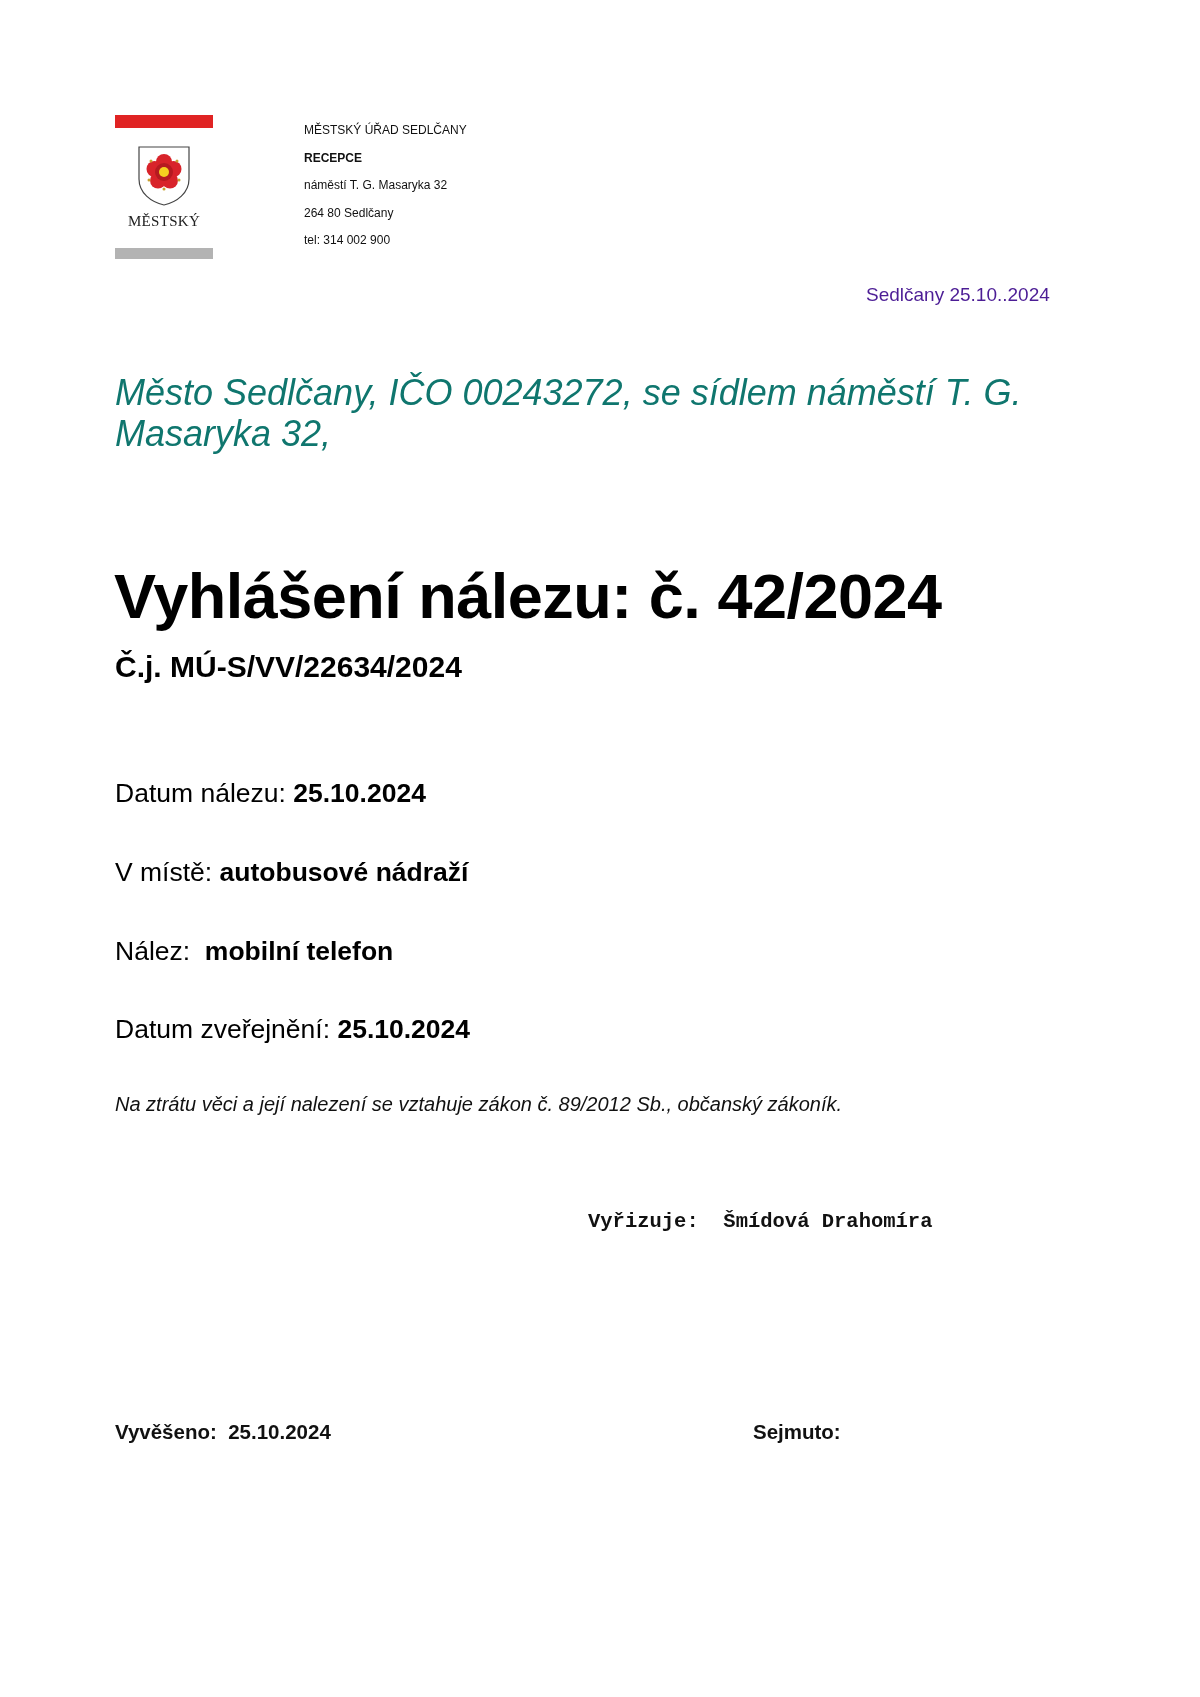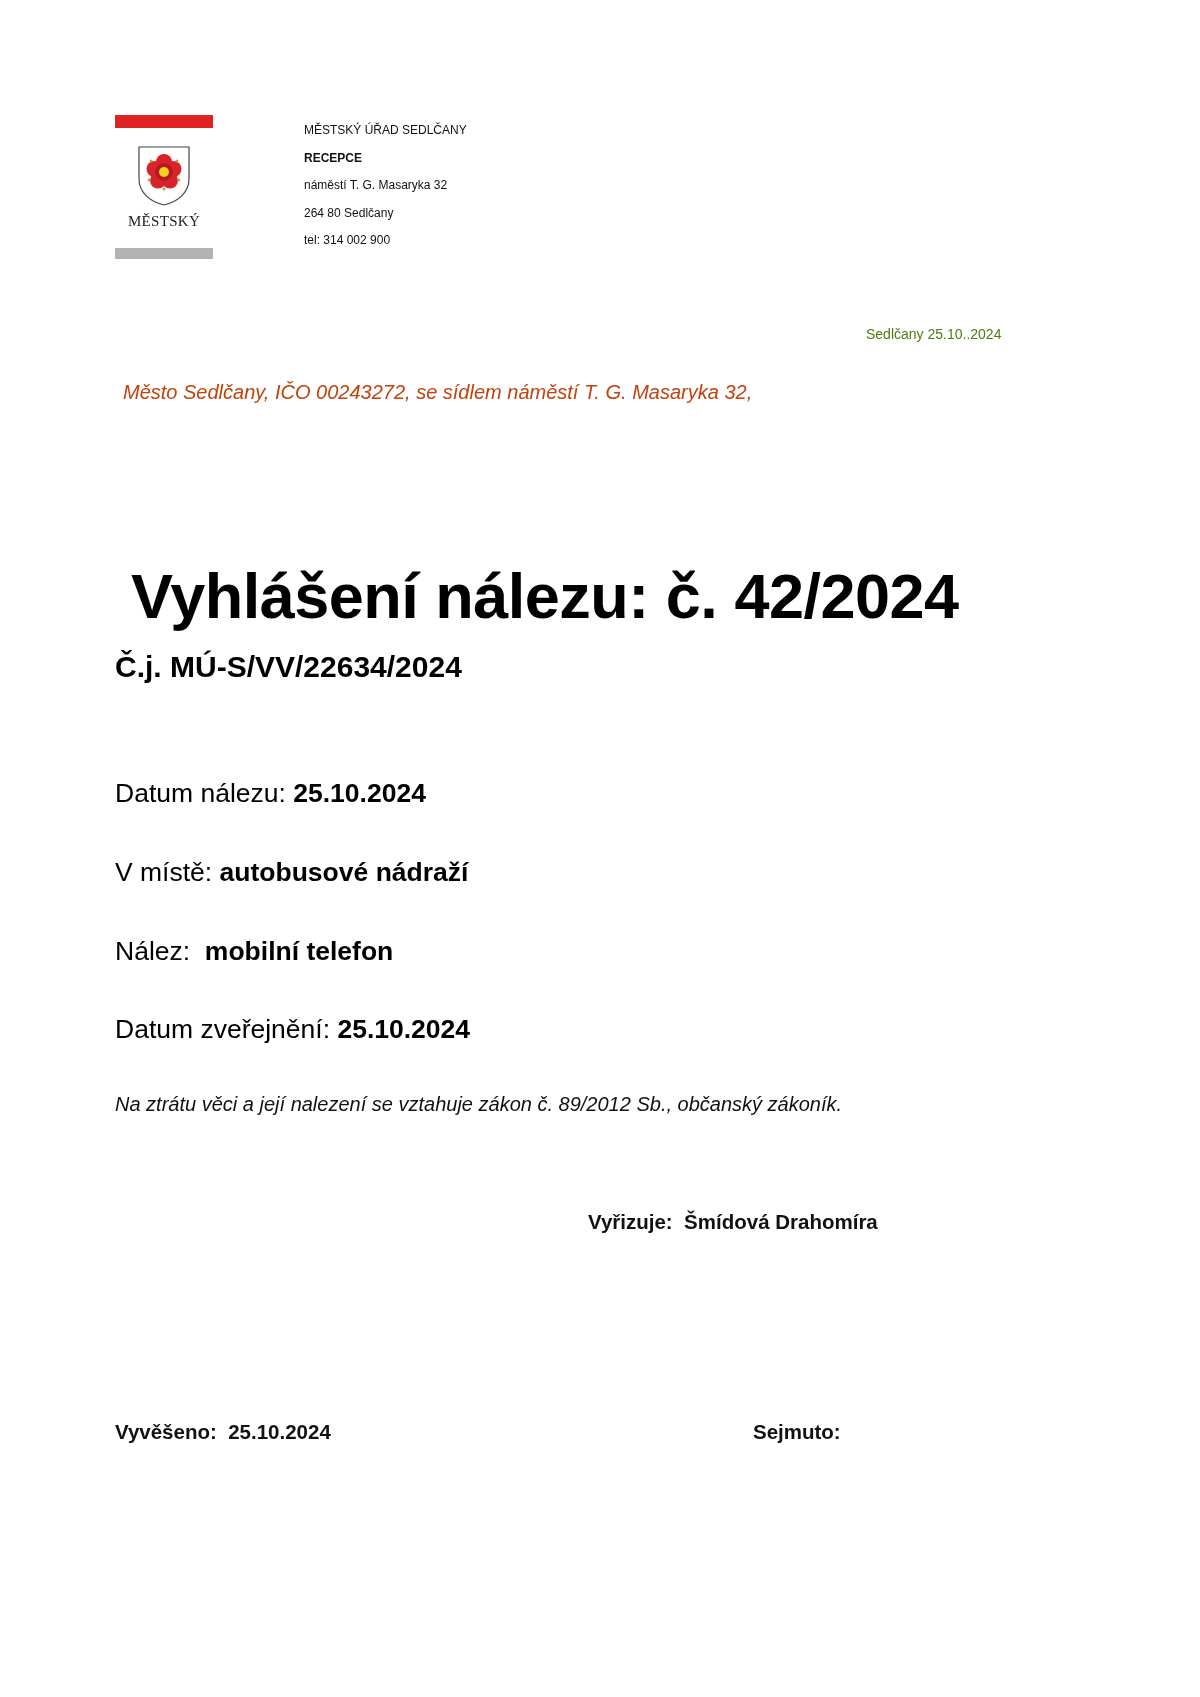--- a/index.html
+++ b/index.html
@@ -16,46 +16,46 @@
     .logo .shield { position: absolute; left: 22px; top: 30px; width: 54px; height: 62px; }
     .logo .logo-text {
       position: absolute; left: 0; top: 98px; width: 98px; text-align: center;
       font-family: "Liberation Serif", "DejaVu Serif", serif; font-size: 15px; letter-spacing: 0.3px; color: #222;
     }
 
     
     .address { left: 304px; top: 117px; font-size: 12px; line-height: 27.5px; color: #111; }
     .address .bold { font-weight: bold; }
 
-    .date-place { left: 866px; top: 284px; font-size: 14px; color: #4d7c0f; margin-top: 42px; }
+    .date-place { left: 866px; top: 284px; font-size: 19px; color: #4c1d95; }
 
     .intro {
-      left: 123px; top: 372px; width: 960px;
-      font-size: 20px; font-style: italic; line-height: 41px; color: #c2410c;
+      left: 115px; top: 372px; width: 960px;
+      font-size: 36px; font-style: italic; line-height: 41px; color: #0f766e;
     }
 
     .title {
-      left: 114px; top: 565px; font-size: 63px; font-weight: bold; letter-spacing: -0.5px; line-height: 1; margin-left: 17px;
+      left: 114px; top: 565px; font-size: 63px; font-weight: bold; letter-spacing: -0.5px; line-height: 1;
     }
     .ref {
       left: 115px; top: 652px; font-size: 30px; font-weight: bold; line-height: 1;
     }
 
     .field { left: 115px; font-size: 26.5px; line-height: 1; color: #000000; }
     .field .val { font-weight: bold; }
     .f1 { top: 780px; }
     .f2 { top: 859px; }
     .f3 { top: 938px; }
     .f4 { top: 1016px; }
 
     .legal {
       left: 115px; top: 1093px; font-size: 20px; font-style: italic; color: #111;
     }
 
-    .handler { left: 588px; top: 1210px; font-size: 20.5px; font-weight: bold; color: #111; }
+    .handler { left: 588px; top: 1210px; font-size: 20.5px; font-weight: bold; color: #111; font-family: Liberation Mono, monospace; }
     .posted { left: 115px; top: 1420px; font-size: 20.5px; font-weight: bold; color: #111; }
     .removed { left: 753px; top: 1420px; font-size: 20.5px; font-weight: bold; color: #111; }
   </style>
 </head>
 <body>
 
 <div class="abs logo">
   <div class="bar-red"></div>
   <svg class="shield" viewBox="0 0 54 62">
     <path d="M2 2 H52 V34 C52 48 40 57 27 60 C14 57 2 48 2 34 Z" fill="#ffffff" stroke="#444" stroke-width="1.2"></path>

